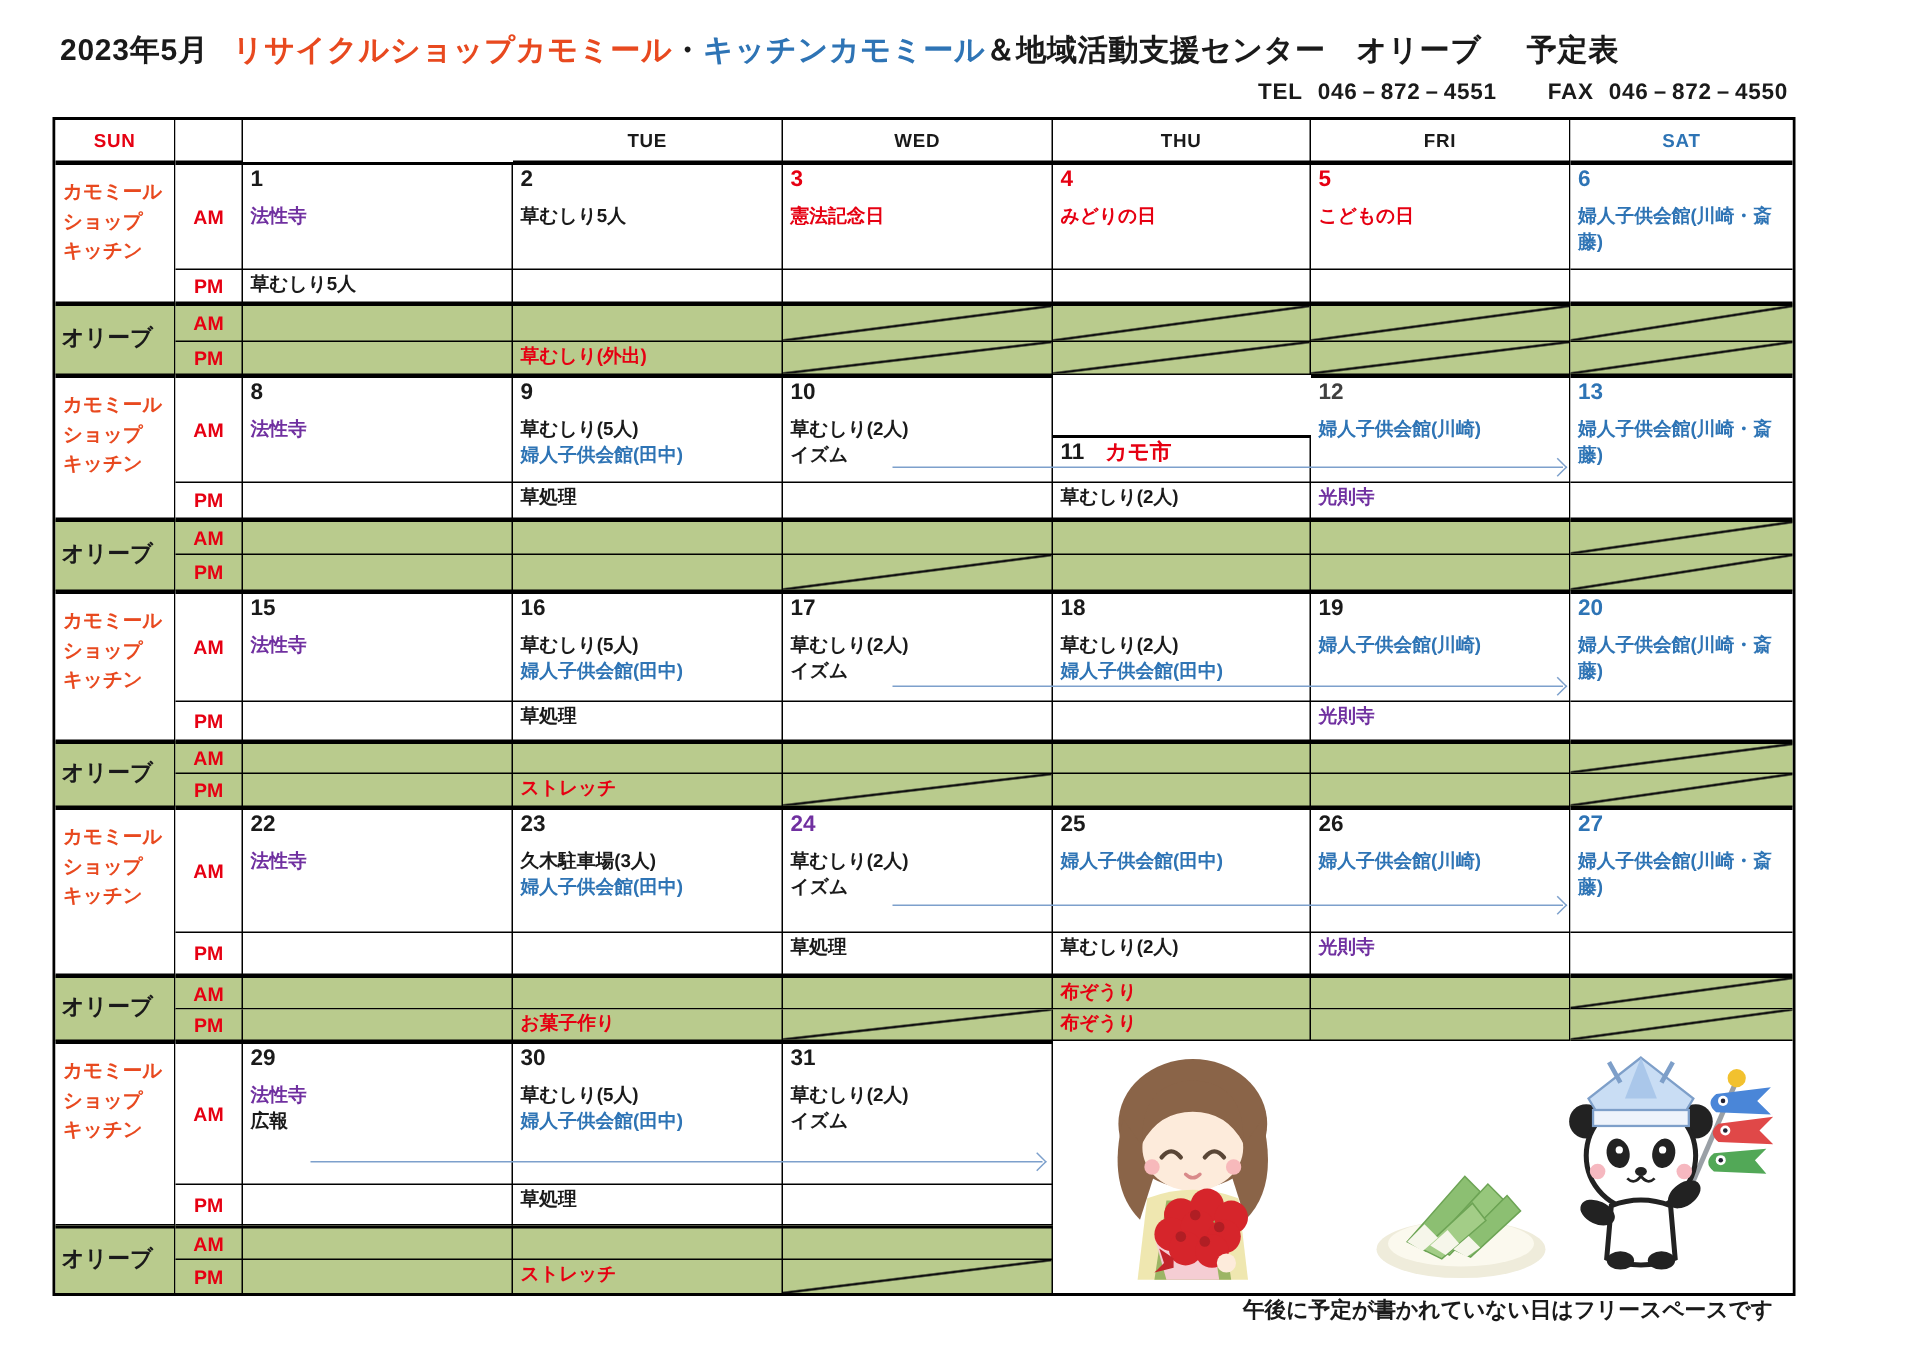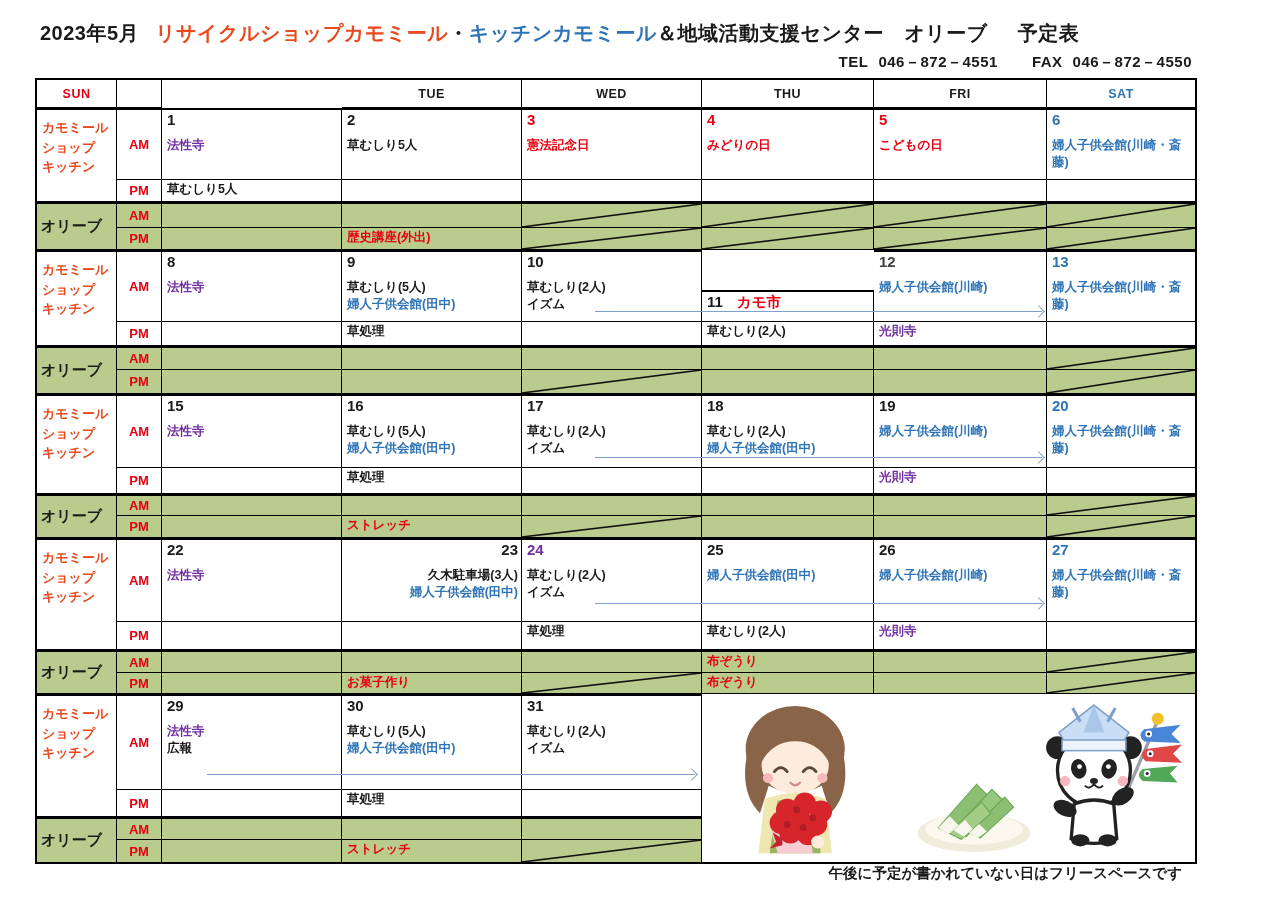--- a/index.html
+++ b/index.html
@@ -133,21 +133,21 @@
       <div class="c day olvbg t2" style="grid-area: 4 / 4 / span 1 / span 1;"></div>
       <div class="c day olvbg t2 slash" style="grid-area: 4 / 5 / span 1 / span 1;"></div>
       <div class="c day olvbg t2 slash" style="grid-area: 4 / 6 / span 1 / span 1;"></div>
       <div class="c day olvbg t2 slash" style="grid-area: 4 / 7 / span 1 / span 1;"></div>
       <div class="c day olvbg t2 slash er" style="grid-area: 4 / 8 / span 1 / span 1;"></div>
       <div class="c ampm olvbg" style="grid-area: 5 / 2 / span 1 / span 1;">
         <span>PM</span>
       </div>
       <div class="c day olvbg" style="grid-area: 5 / 3 / span 1 / span 1;"></div>
       <div class="c day olvbg" style="grid-area: 5 / 4 / span 1 / span 1;">
-        <div class="ln" style="color: rgb(230, 0, 18);">歴史講座(外出)</div>
+        <div class="ln" style="color: rgb(230, 0, 18);">草むしり(外出)</div>
       </div>
       <div class="c day olvbg slash" style="grid-area: 5 / 5 / span 1 / span 1;"></div>
       <div class="c day olvbg slash" style="grid-area: 5 / 6 / span 1 / span 1;"></div>
       <div class="c day olvbg slash" style="grid-area: 5 / 7 / span 1 / span 1;"></div>
       <div class="c day olvbg slash er" style="grid-area: 5 / 8 / span 1 / span 1;"></div>
       <div class="c lbl t2" style="grid-area: 6 / 1 / span 2 / span 1;">
         <div>カモミール</div>
         <div>ショップ</div>
         <div>キッチン</div>
       </div>
@@ -308,21 +308,21 @@
         <span>オリーブ</span>
       </div>
       <div class="c ampm t2" style="grid-area: 14 / 2 / span 1 / span 1;">
         <span>AM</span>
       </div>
       <div class="c day t2" style="grid-area: 14 / 3 / span 1 / span 1;">
         <div><span class="num" style="color: rgb(26, 26, 26);">22</span></div>
         <div class="gap"></div>
         <div class="ln" style="color: rgb(112, 48, 160);">法性寺</div>
       </div>
-      <div class="c day t2" style="grid-area: 14 / 4 / span 1 / span 1; text-align: right;">
+      <div class="c day t2" style="grid-area: 14 / 4 / span 1 / span 1;">
         <div><span class="num" style="color: rgb(26, 26, 26);">23</span></div>
         <div class="gap"></div>
         <div class="ln" style="color: rgb(26, 26, 26);">久木駐車場(3人)</div>
         <div class="ln" style="color: rgb(46, 116, 181);">婦人子供会館(田中)</div>
       </div>
       <div class="c day t2" style="grid-area: 14 / 5 / span 1 / span 1;">
         <div><span class="num" style="color: rgb(112, 48, 160);">24</span></div>
         <div class="gap"></div>
         <div class="ln" style="color: rgb(26, 26, 26);">草むしり(2人)</div>
         <div class="ln" style="color: rgb(26, 26, 26);">イズム</div>

